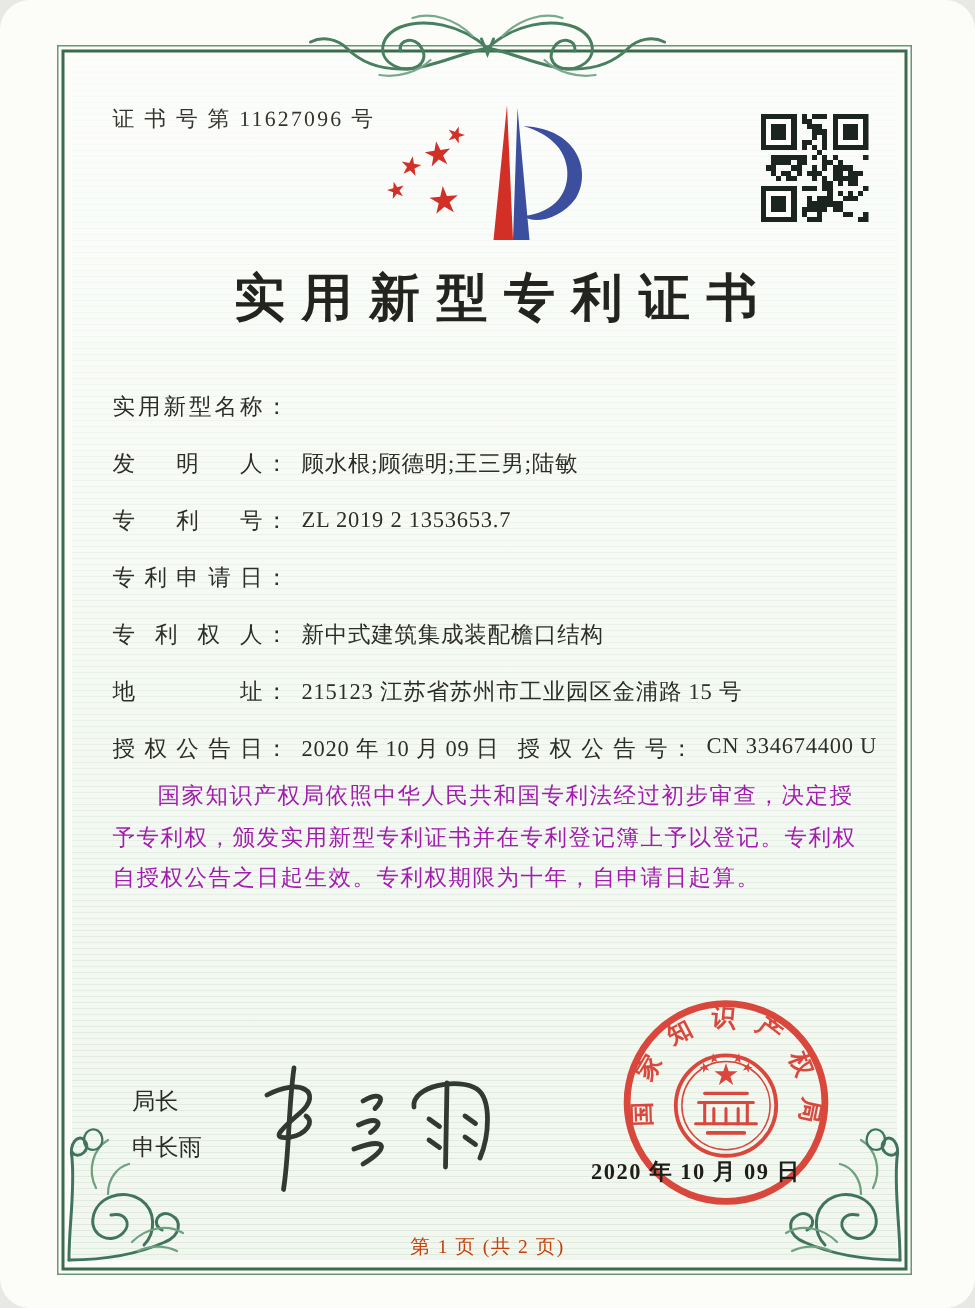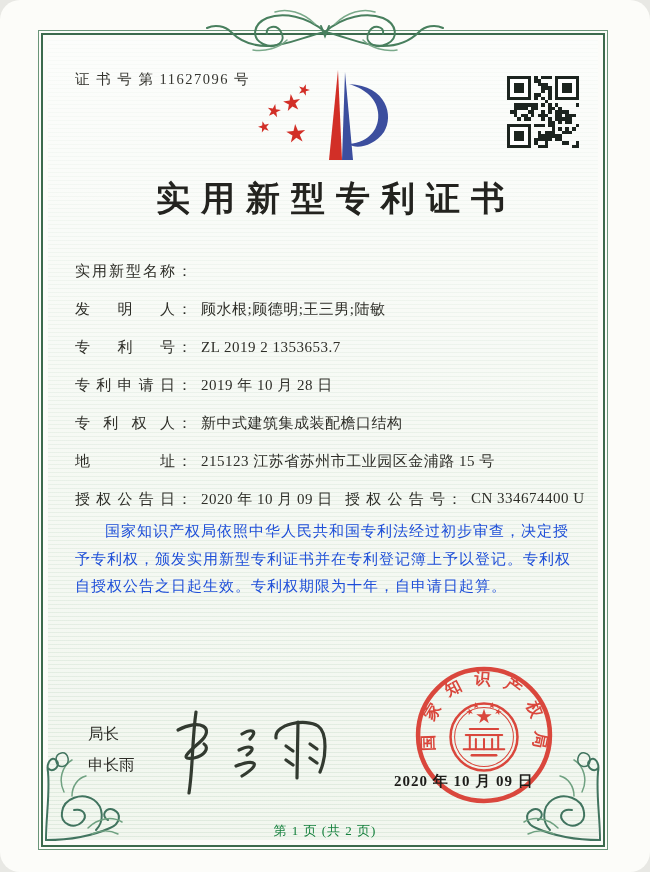--- a/index.html
+++ b/index.html
@@ -31,29 +31,29 @@
   .title{left:0;width:650px;top:176px;text-align:center;font-size:34px;font-weight:bold;
          letter-spacing:11px;padding-left:11px;color:#23231f;z-index:3;}
   .fields{left:75px;top:252px;width:505px;z-index:3;font-size:15px;color:#2e2e28;}
   .frow{height:38px;display:flex;align-items:center;}
   .pair{display:flex;}
   .pair.first{width:270px;flex:none;}
   .flabel{width:100px;flex:none;display:inline-block;text-align:justify;text-align-last:justify;}
   .fcolon{margin:0 9px 0 2px;flex:none;}
   .fvalue{letter-spacing:.5px;white-space:nowrap;}
   .paragraphs{left:75px;top:518px;width:502px;font-size:15px;line-height:27.5px;
-              color:#1d4ed8;letter-spacing:1px;z-index:3;}
+              color:#a21caf;letter-spacing:1px;z-index:3;}
   .paragraphs p{margin:0;text-indent:2em;}
   .director{left:88px;top:720px;font-size:15.5px;line-height:31px;color:#2c2c26;z-index:3;
             font-family:Liberation Mono, monospace;}
   .signature{left:160px;top:700px;width:185px;height:100px;z-index:3;}
   .seal{left:413px;top:664px;width:142px;height:142px;opacity:.92;z-index:4;}
   .seal-date{left:394px;top:772px;font-size:15px;font-weight:600;color:#1d1d1a;
              letter-spacing:1px;z-index:5;}
-  .footer{left:0;width:650px;top:822px;text-align:center;font-size:13px;color:#15803d;
+  .footer{left:0;width:650px;top:822px;text-align:center;font-size:13px;color:#c2410c;
           letter-spacing:1px;z-index:3;}
   .qr svg,.logo svg,.seal svg,.signature svg,.ornament svg{width:100%;height:100%;display:block;}
 </style>
 </head>
 <body>
 
 <div class="page">
 
   <div class="frame-outer">
     <div class="frame-inner">
@@ -276,21 +276,20 @@
       <span class="fvalue">顾水根;顾德明;王三男;陆敏</span>
     </div>
     <div class="frow">
       <span class="flabel">专利号</span>
         <span class="fcolon">：</span>
       <span class="fvalue">ZL 2019 2 1353653.7</span>
     </div>
     <div class="frow">
       <span class="flabel">专利申请日</span>
         <span class="fcolon">：</span>
-      <span class="fvalue">2019 年 10 月 28 日</span>
     </div>
     <div class="frow">
       <span class="flabel">专利权人</span>
         <span class="fcolon">：</span>
       <span class="fvalue">新中式建筑集成装配檐口结构</span>
     </div>
     <div class="frow">
       <span class="flabel">地址</span>
         <span class="fcolon">：</span>
       <span class="fvalue">215123 江苏省苏州市工业园区金浦路 15 号</span>

